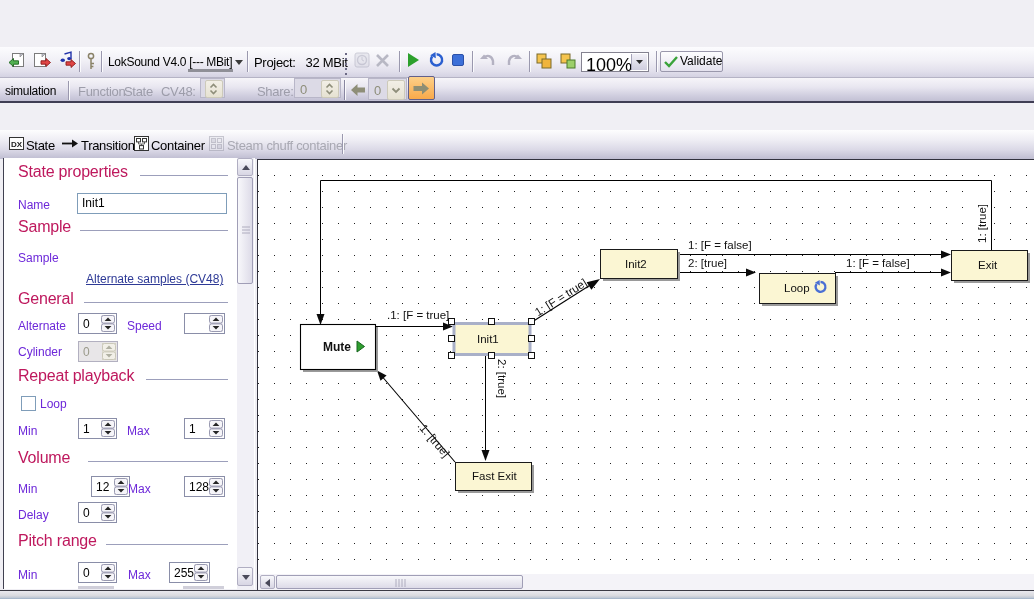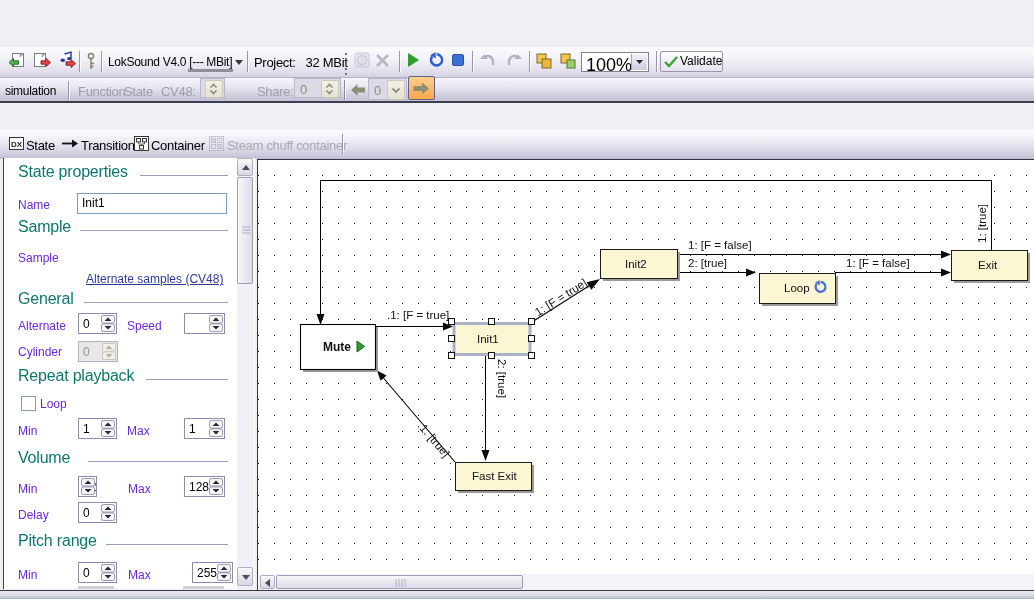--- a/index.html
+++ b/index.html
@@ -30,21 +30,21 @@
   #tab2{left:111px;top:1px;width:156px;height:24px;background:#ffffff;font-weight:bold;line-height:22px;padding-left:12px;font-size:11.5px;letter-spacing:-0.1px;}
   
   #tb3{left:0;top:130px;width:1034px;height:29px;background:linear-gradient(#fdfdfe 0%,#eeedf4 35%,#dad8e6 70%,#bfbdd1 100%);}
   
   #panel{left:3px;top:158px;width:252px;height:431px;background:#ffffff;border-left:1px solid #404050;box-sizing:border-box;}
   #canvas{left:257px;top:159px;width:777px;height:415px;background:#ffffff;
      border-left:1px solid #33333f;border-top:1px solid #33333f;box-sizing:border-box;}
   #hscroll{left:257px;top:574px;width:777px;height:16px;background:#f4f3f8;border-left:1px solid #404050;box-sizing:border-box;}
   #status{left:0;top:590px;width:1034px;height:9px;border-top:1px solid #3a3a45;box-sizing:border-box;background:linear-gradient(#e8e8ee 0%,#dadbe0 55%,#bec7d4 85%,#98adc5 100%);}
   
-  .hdr{position:absolute;font-size:16px;color:#0f766e;white-space:nowrap;letter-spacing:-0.2px;text-align:center;}
+  .hdr{position:absolute;font-size:16px;color:#be185d;white-space:nowrap;letter-spacing:-0.2px;text-align:center;}
   .hline{position:absolute;height:1px;background:#9c9fbb;}
   .lbl{position:absolute;font-size:12px;color:#6d28d9;}
   .inp{position:absolute;box-sizing:border-box;border:1px solid #7f9db9;background:#fff;font-size:12px;}
   .spinbox{position:absolute;box-sizing:border-box;border:1px solid #8a8ea8;background:#fff;font-size:12px;
     height:21px;padding:3px 0 0 4px;}
   .spinbox.dis{background:#e8e6e8;color:#9a9a8a;border-color:#b2b0c0;}
   .spinbox.dis rect{fill:#f2f0e8;stroke:#c6c4b4;}
   .spinbox.dis path{fill:#b0b0a2;}
   .sbtn{background:linear-gradient(#f8f8fb,#d8d6e4);border:1px solid #b0aec2;border-radius:2px;box-sizing:border-box;}
   .sthumb{background:linear-gradient(90deg,#f8f8fb,#dddbe8);border:1px solid #a09eb6;border-radius:2px;box-sizing:border-box;}
@@ -285,21 +285,21 @@
           <rect x="0" y="0" width="14" height="17" fill="#eceaf2" stroke="none"></rect>
           <rect x="0.5" y="0.5" width="13" height="7.6" rx="2" fill="#f6f5f9" stroke="#8e90a8" stroke-width="0.9"></rect>
           <rect x="0.5" y="8.9" width="13" height="7.6" rx="2" fill="#f6f5f9" stroke="#8e90a8" stroke-width="0.9"></rect>
           <path d="M3.6 6 L10.4 6 L7 2.6 Z" fill="#252525"></path>
           <path d="M3.6 11 L10.4 11 L7 14.4 Z" fill="#252525"></path>
         </svg></div>
 
     <div class="hdr" style="left:14px;top:291px;">Volume</div>
     <div class="hline" style="left:84px;top:303px;width:140px;"></div>
     <div class="lbl" style="left:14px;top:324px;">Min</div>
-    <div class="spinbox" style="left:74px;top:318px;width:19px;">12<svg style="position:absolute;right:1px;top:1px;" width="14" height="17">
+    <div class="spinbox" style="left:87px;top:318px;width:39px;">12<svg style="position:absolute;right:1px;top:1px;" width="14" height="17">
           <rect x="0" y="0" width="14" height="17" fill="#eceaf2" stroke="none"></rect>
           <rect x="0.5" y="0.5" width="13" height="7.6" rx="2" fill="#f6f5f9" stroke="#8e90a8" stroke-width="0.9"></rect>
           <rect x="0.5" y="8.9" width="13" height="7.6" rx="2" fill="#f6f5f9" stroke="#8e90a8" stroke-width="0.9"></rect>
           <path d="M3.6 6 L10.4 6 L7 2.6 Z" fill="#252525"></path>
           <path d="M3.6 11 L10.4 11 L7 14.4 Z" fill="#252525"></path>
         </svg></div>
     <div class="lbl" style="left:124px;top:324px;">Max</div>
     <div class="spinbox" style="left:180px;top:318px;width:41px;">128<svg style="position:absolute;right:1px;top:1px;" width="14" height="17">
           <rect x="0" y="0" width="14" height="17" fill="#eceaf2" stroke="none"></rect>
           <rect x="0.5" y="0.5" width="13" height="7.6" rx="2" fill="#f6f5f9" stroke="#8e90a8" stroke-width="0.9"></rect>
@@ -320,21 +320,21 @@
     <div class="hline" style="left:102px;top:386px;width:122px;"></div>
     <div class="lbl" style="left:14px;top:410px;">Min</div>
     <div class="spinbox" style="left:74px;top:404px;width:39px;">0<svg style="position:absolute;right:1px;top:1px;" width="14" height="17">
           <rect x="0" y="0" width="14" height="17" fill="#eceaf2" stroke="none"></rect>
           <rect x="0.5" y="0.5" width="13" height="7.6" rx="2" fill="#f6f5f9" stroke="#8e90a8" stroke-width="0.9"></rect>
           <rect x="0.5" y="8.9" width="13" height="7.6" rx="2" fill="#f6f5f9" stroke="#8e90a8" stroke-width="0.9"></rect>
           <path d="M3.6 6 L10.4 6 L7 2.6 Z" fill="#252525"></path>
           <path d="M3.6 11 L10.4 11 L7 14.4 Z" fill="#252525"></path>
         </svg></div>
     <div class="lbl" style="left:124px;top:410px;">Max</div>
-    <div class="spinbox" style="left:188px;top:404px;width:41px;">255<svg style="position:absolute;right:1px;top:1px;" width="14" height="17">
+    <div class="spinbox" style="left:165px;top:404px;width:41px;">255<svg style="position:absolute;right:1px;top:1px;" width="14" height="17">
           <rect x="0" y="0" width="14" height="17" fill="#eceaf2" stroke="none"></rect>
           <rect x="0.5" y="0.5" width="13" height="7.6" rx="2" fill="#f6f5f9" stroke="#8e90a8" stroke-width="0.9"></rect>
           <rect x="0.5" y="8.9" width="13" height="7.6" rx="2" fill="#f6f5f9" stroke="#8e90a8" stroke-width="0.9"></rect>
           <path d="M3.6 6 L10.4 6 L7 2.6 Z" fill="#252525"></path>
           <path d="M3.6 11 L10.4 11 L7 14.4 Z" fill="#252525"></path>
         </svg></div>
 
     <div class="abs" style="left:74px;top:428px;width:36px;height:3px;background:#d0cfda;"></div>
     <div class="abs" style="left:179px;top:428px;width:41px;height:3px;background:#d0cfda;"></div>
 

